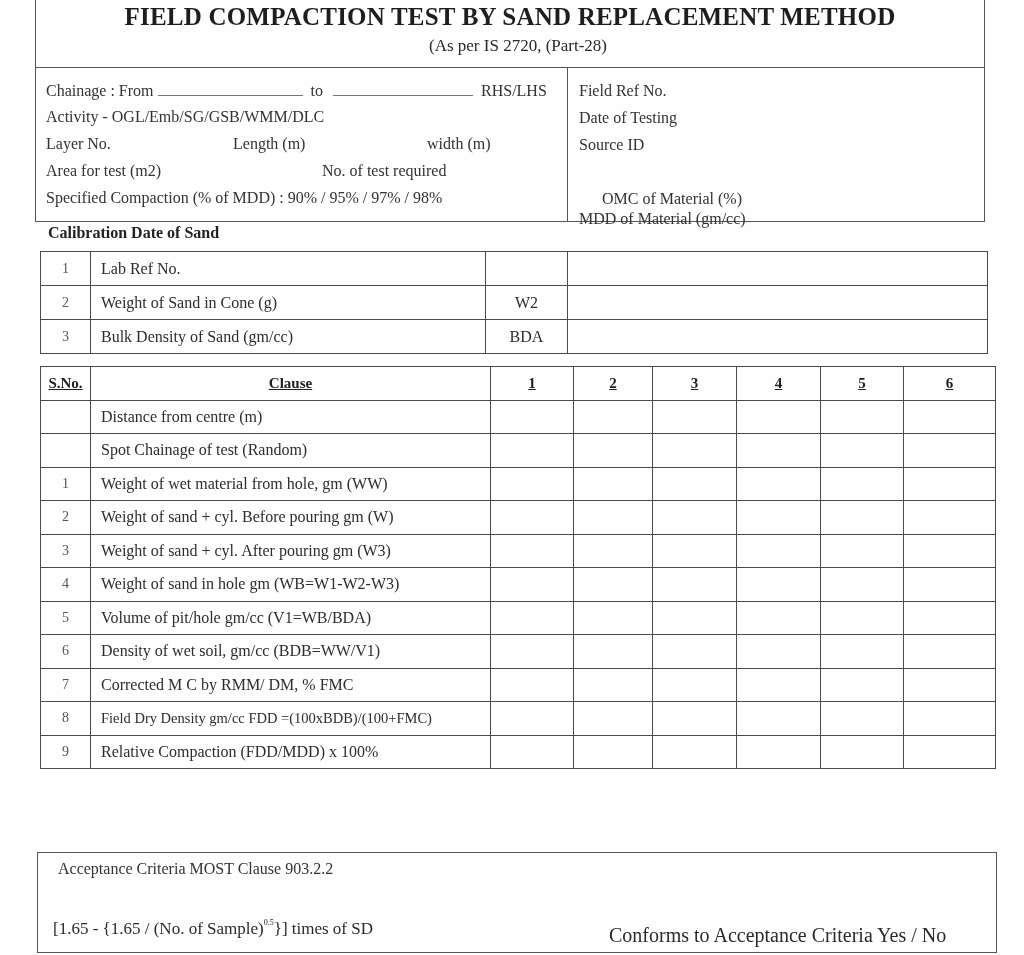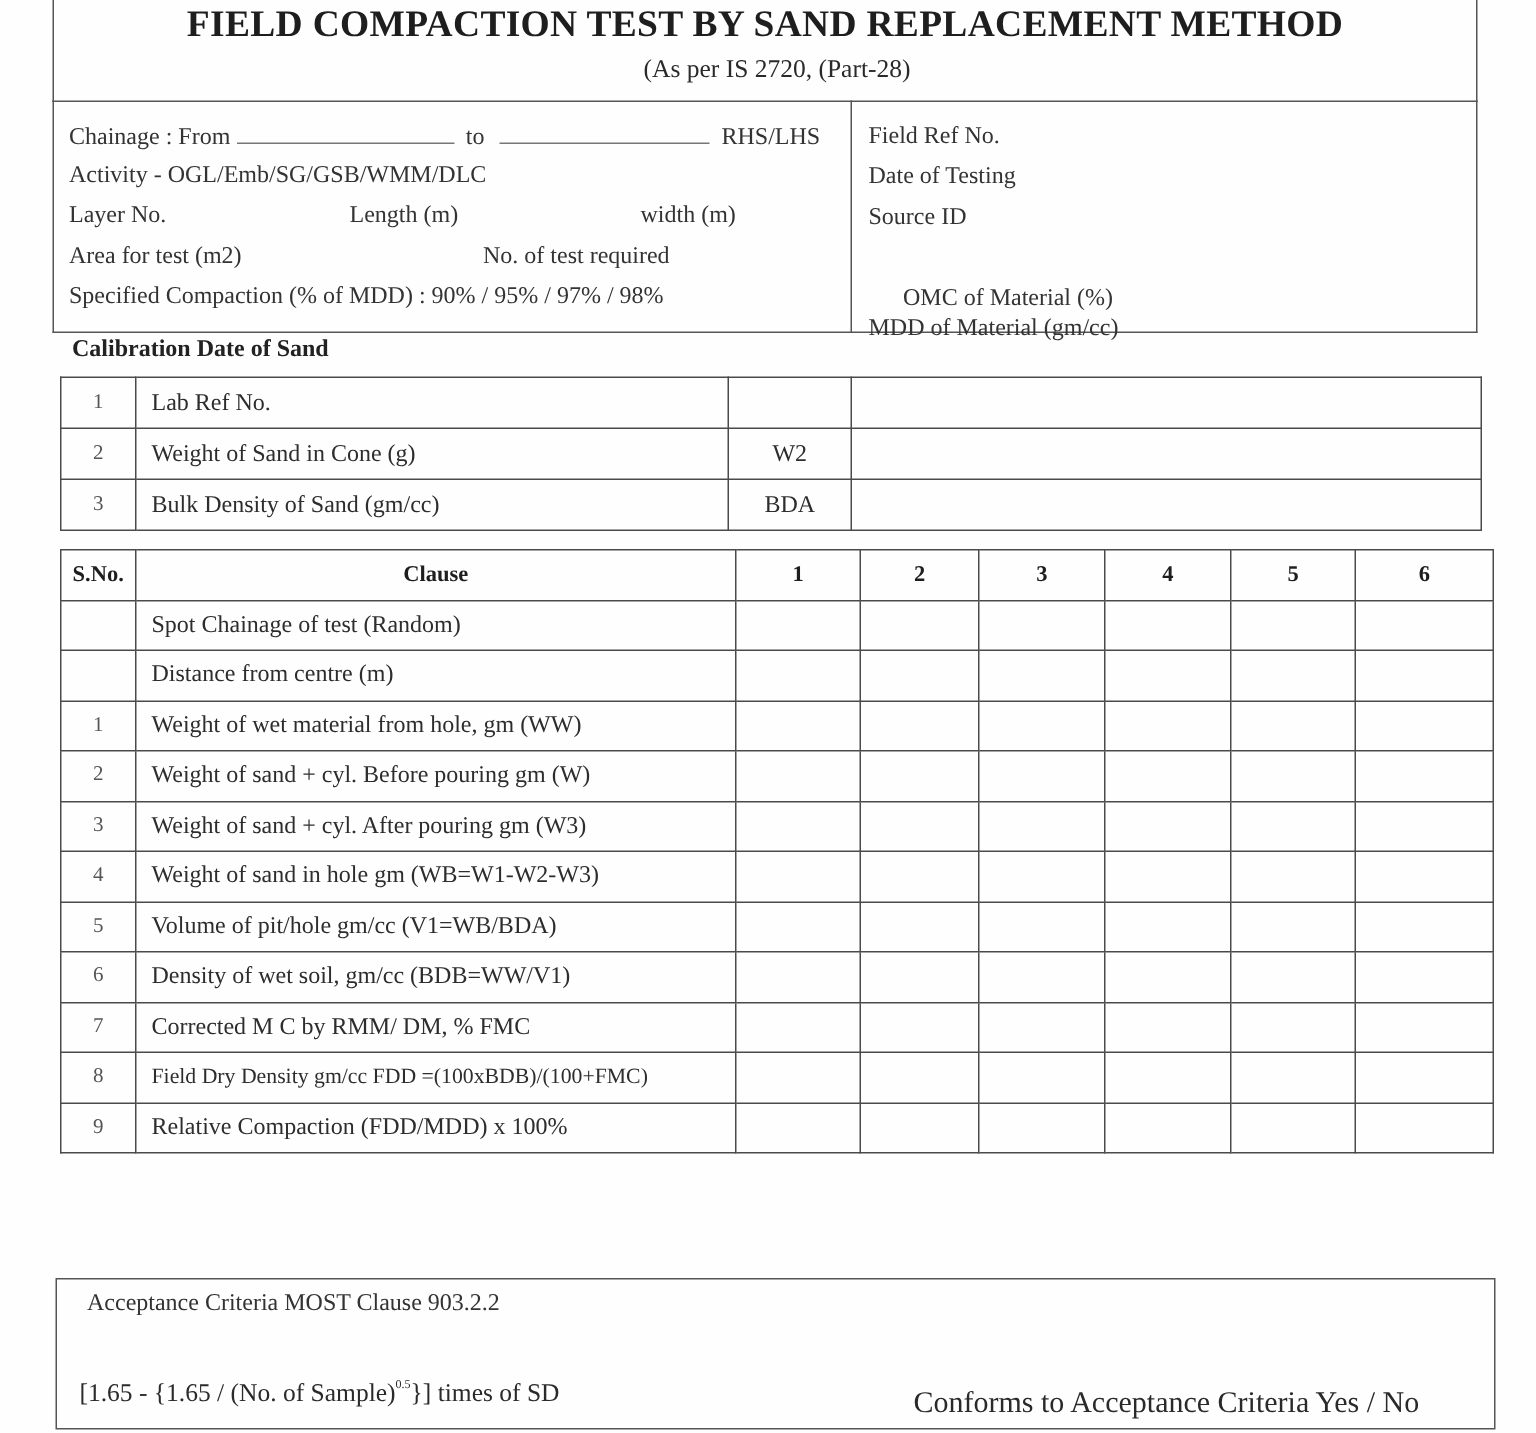--- a/index.html
+++ b/index.html
@@ -26,21 +26,21 @@
     table { border-collapse: collapse; position: absolute; table-layout: fixed; }
     td, th { border: 1.5px solid #4a4a4a; padding: 0; font-size: 16px; color: #2d2d2d; font-weight: normal; overflow: hidden; white-space: nowrap; }
     #calib-table { left: 40px; top: 251px; width: 947px; }
     #calib-table td { height: 33px; }
     #main-table { left: 40px; top: 366px; width: 955px; }
     #main-table td, #main-table th { height: 32.5px; }
     #main-table th { font-weight: bold; font-size: 15px; color: #1e1e1e; }
     .sno { text-align: center; color: #555; font-size: 14px; }
     .detail { padding-left: 10px !important; text-align: left; }
     .sym { text-align: center; }
-    .colhead { text-align: center; }
+    .colhead { text-align: center; text-decoration: underline; }
 
     
     #accept-box { left: 37px; top: 852px; width: 960px; height: 101px; border: 1.5px solid #555; }
     #accept-title { left: 58px; top: 860px; font-size: 16px; color: #333; }
     #accept-formula { left: 53px; top: 918px; font-size: 17px; color: #2a2a2a; white-space: nowrap; }
     #accept-formula sup { font-size: 8px; vertical-align: 9px; }
     #conforms { left: 609px; top: 924px; font-size: 20px; color: #2a2a2a; white-space: nowrap; }
   </style>
 </head>
 <body>
@@ -124,31 +124,31 @@
       <th class="colhead">2</th>
       <th class="colhead">3</th>
       <th class="colhead">4</th>
       <th class="colhead">5</th>
       <th class="colhead">6</th>
     </tr>
   </thead>
   <tbody id="main-body">
       <tr>
         <td class="sno"></td>
+        <td class="detail">Distance from centre (m)</td>
+        <td></td>
+        <td></td>
+        <td></td>
+        <td></td>
+        <td></td>
+        <td></td>
+      </tr>
+      <tr>
+        <td class="sno"></td>
         <td class="detail">Spot Chainage of test (Random)</td>
-        <td></td>
-        <td></td>
-        <td></td>
-        <td></td>
-        <td></td>
-        <td></td>
-      </tr>
-      <tr>
-        <td class="sno"></td>
-        <td class="detail">Distance from centre (m)</td>
         <td></td>
         <td></td>
         <td></td>
         <td></td>
         <td></td>
         <td></td>
       </tr>
       <tr>
         <td class="sno">1</td>
         <td class="detail">Weight of wet material from hole, gm (WW)</td>

